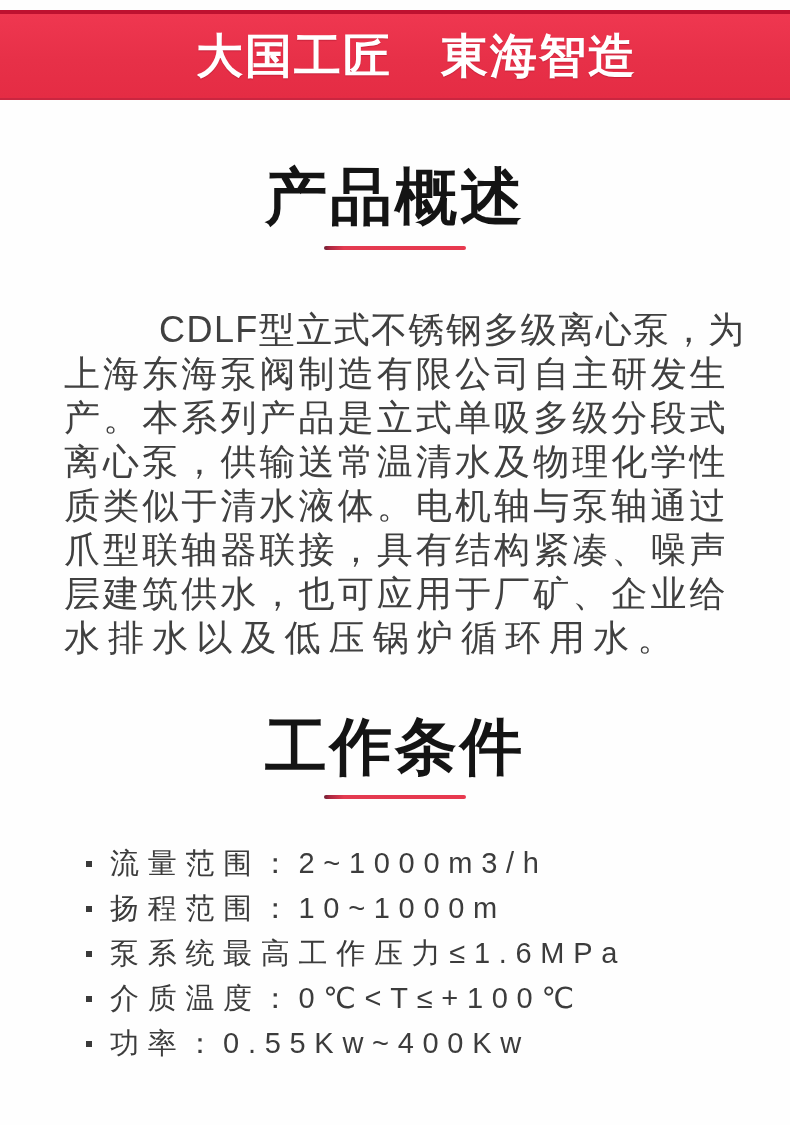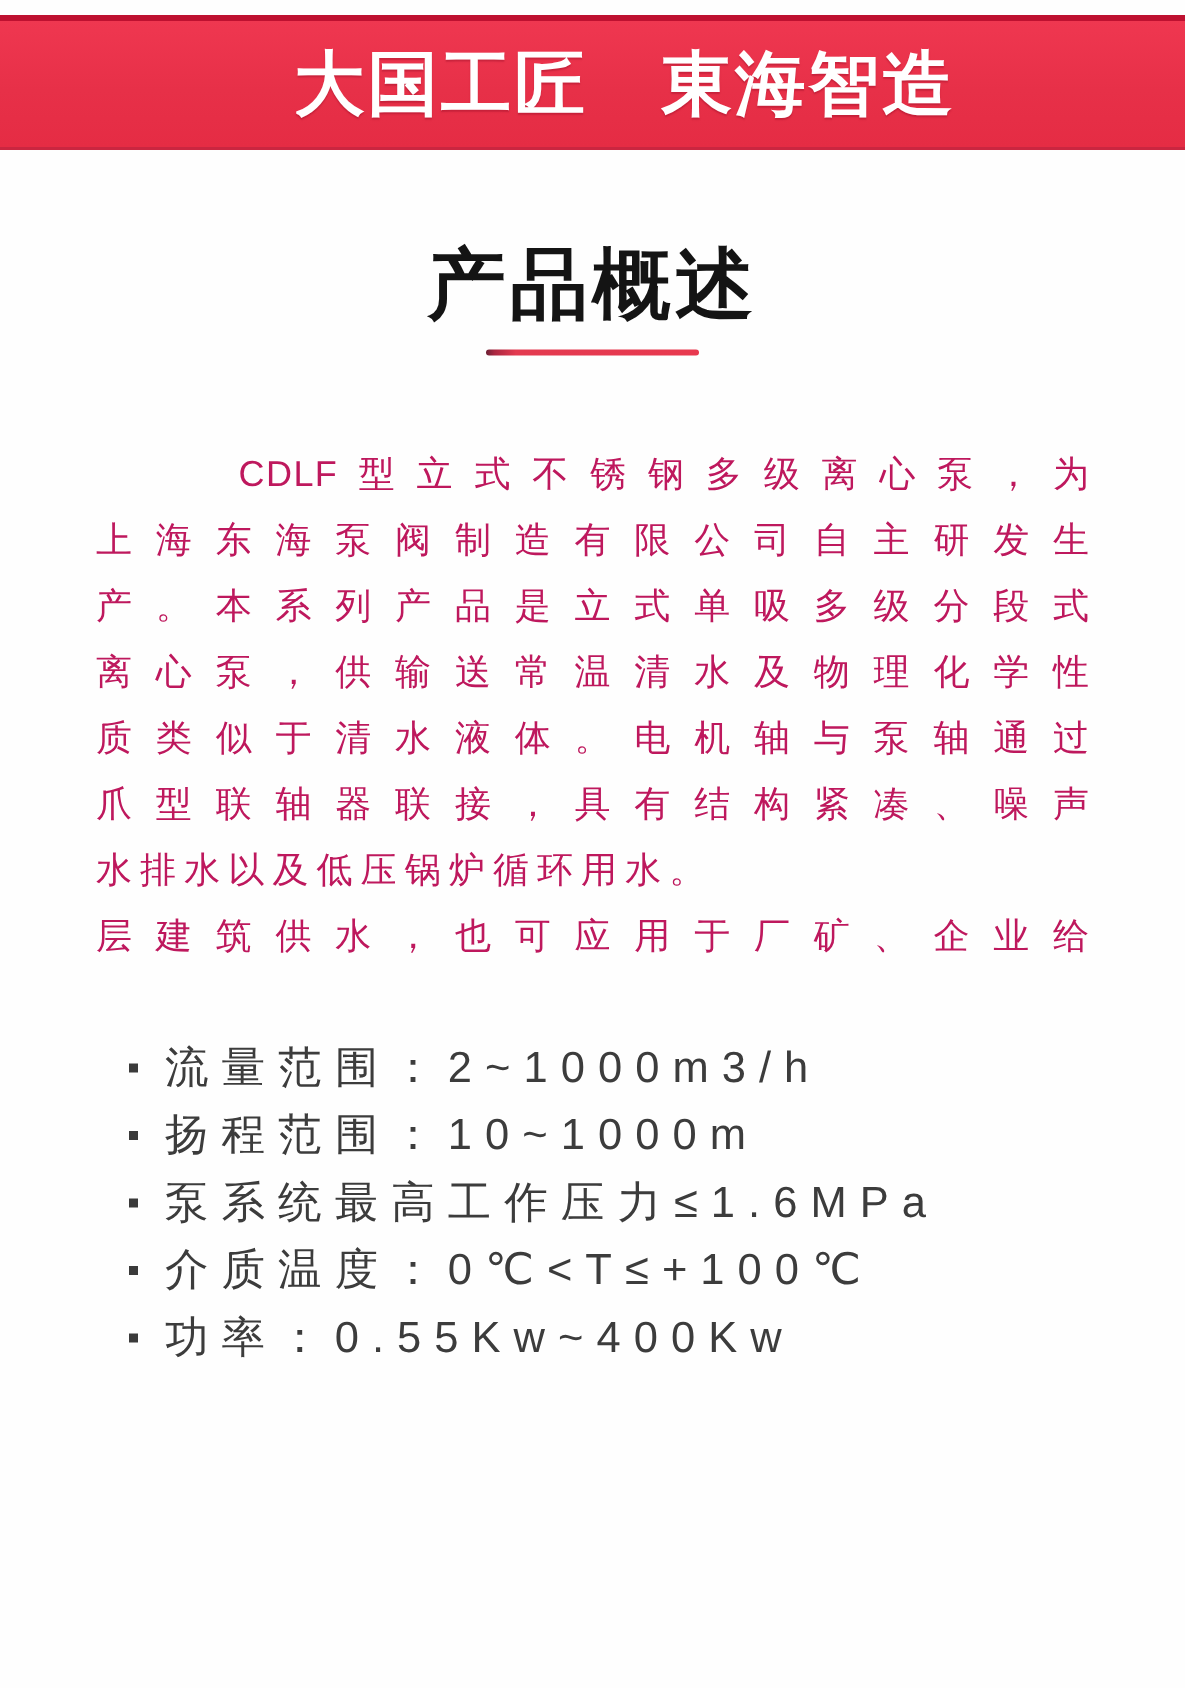--- a/index.html
+++ b/index.html
@@ -31,40 +31,40 @@
     letter-spacing: 2px;
     text-shadow: 0 1px 1px rgba(140, 10, 35, 0.35);
   }
 
   
   .section-head { text-align: center; }
   .section--overview .section-head { margin-top: 58px; }
   .section--conditions .section-head { margin-top: 48px; }
   .section-title {
     margin: 0;
-    font-size: 52px;
+    font-size: 62px;
     line-height: 1.25;
     font-weight: 800;
     color: #141414;
     letter-spacing: 3px;
   }
   .underline {
     width: 142px;
     height: 4px;
     margin: 10px auto 0;
     border-radius: 2px;
     background: linear-gradient(90deg, #6c2135 0%, #aa2740 4%, #e33a50 14%, #e8394f 100%);
   }
 
   
   .paragraph { margin: 58px 63px 0 64px; }
   .para-line {
-    font-size: 24px;
+    font-size: 36px;
     line-height: 44px;
-    color: #be185d;
+    color: #404040;
     letter-spacing: 0.04em;
     text-align: justify;
     text-align-last: justify;
     white-space: nowrap;
   }
   .para-line.first { padding-left: 95px; }
   .para-line.last { text-align-last: left; letter-spacing: 0.225em; }
 
   
   .cond-list {
@@ -110,27 +110,31 @@
 
         <div class="para-line">产。本系列产品是立式单吸多级分段式</div>
 
         <div class="para-line">离心泵，供输送常温清水及物理化学性</div>
 
         <div class="para-line">质类似于清水液体。电机轴与泵轴通过</div>
 
         <div class="para-line">爪型联轴器联接，具有结构紧凑、噪声</div>
 
 
+        <div class="para-line">层建筑供水，也可应用于厂矿、企业给</div>
+
         <div class="para-line last">水排水以及低压锅炉循环用水。</div>
-
-        <div class="para-line">层建筑供水，也可应用于厂矿、企业给</div>
       </div>
   </section>
 
   <section class="section section--conditions">
+    <div class="section-head">
+      <h1 class="section-title">工作条件</h1>
+      <div class="underline"></div>
+    </div>
     <ul class="cond-list">
 
         <li class="cond-item first">
           <span class="bullet"></span>
           <span class="cond-text">流量范围：2~1000m3/h</span>
         </li>
 
         <li class="cond-item">
           <span class="bullet"></span>
           <span class="cond-text">扬程范围：10~1000m</span>

